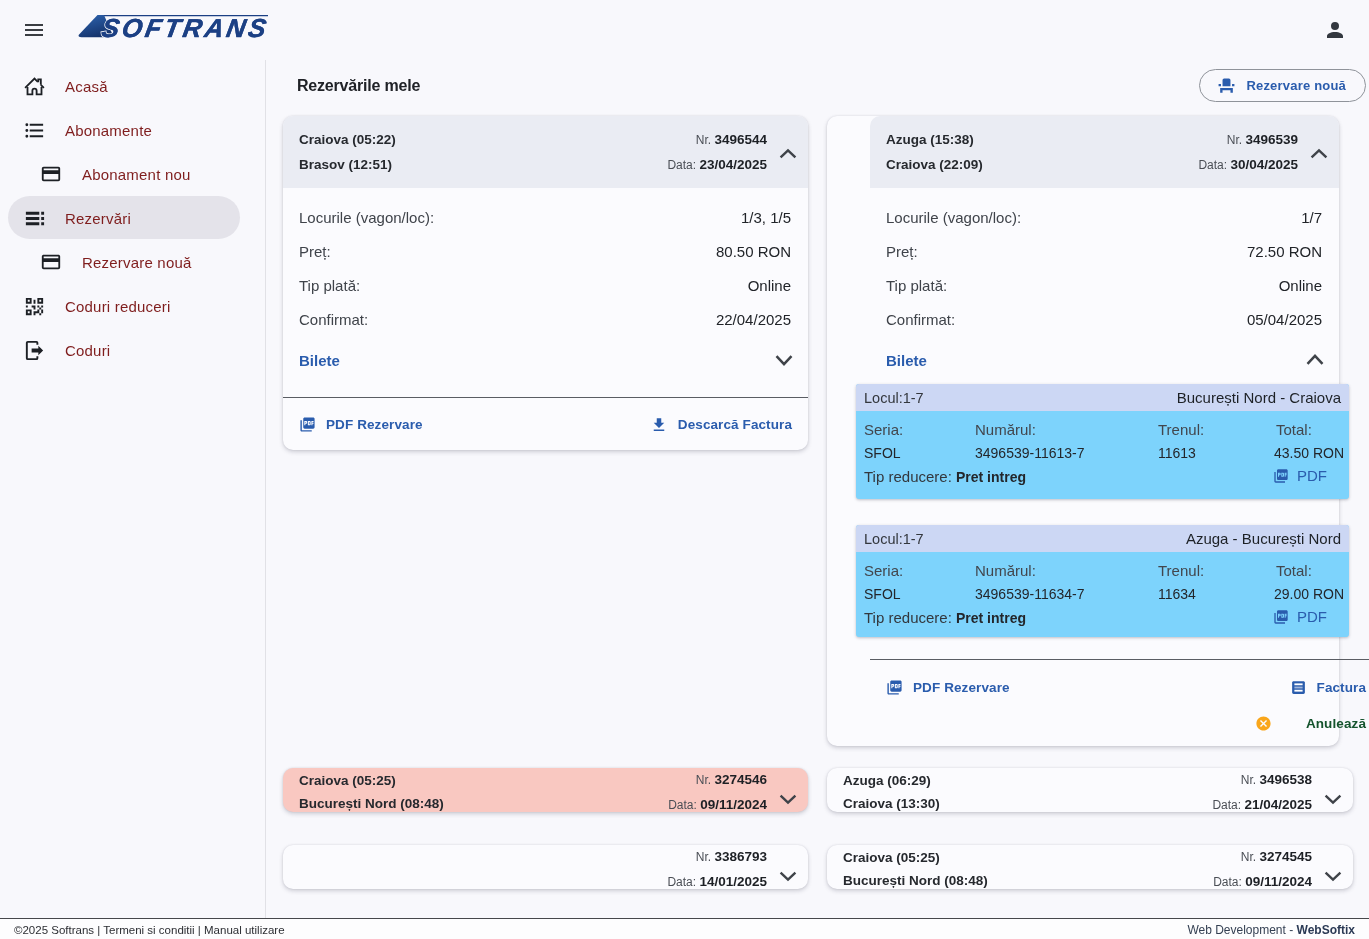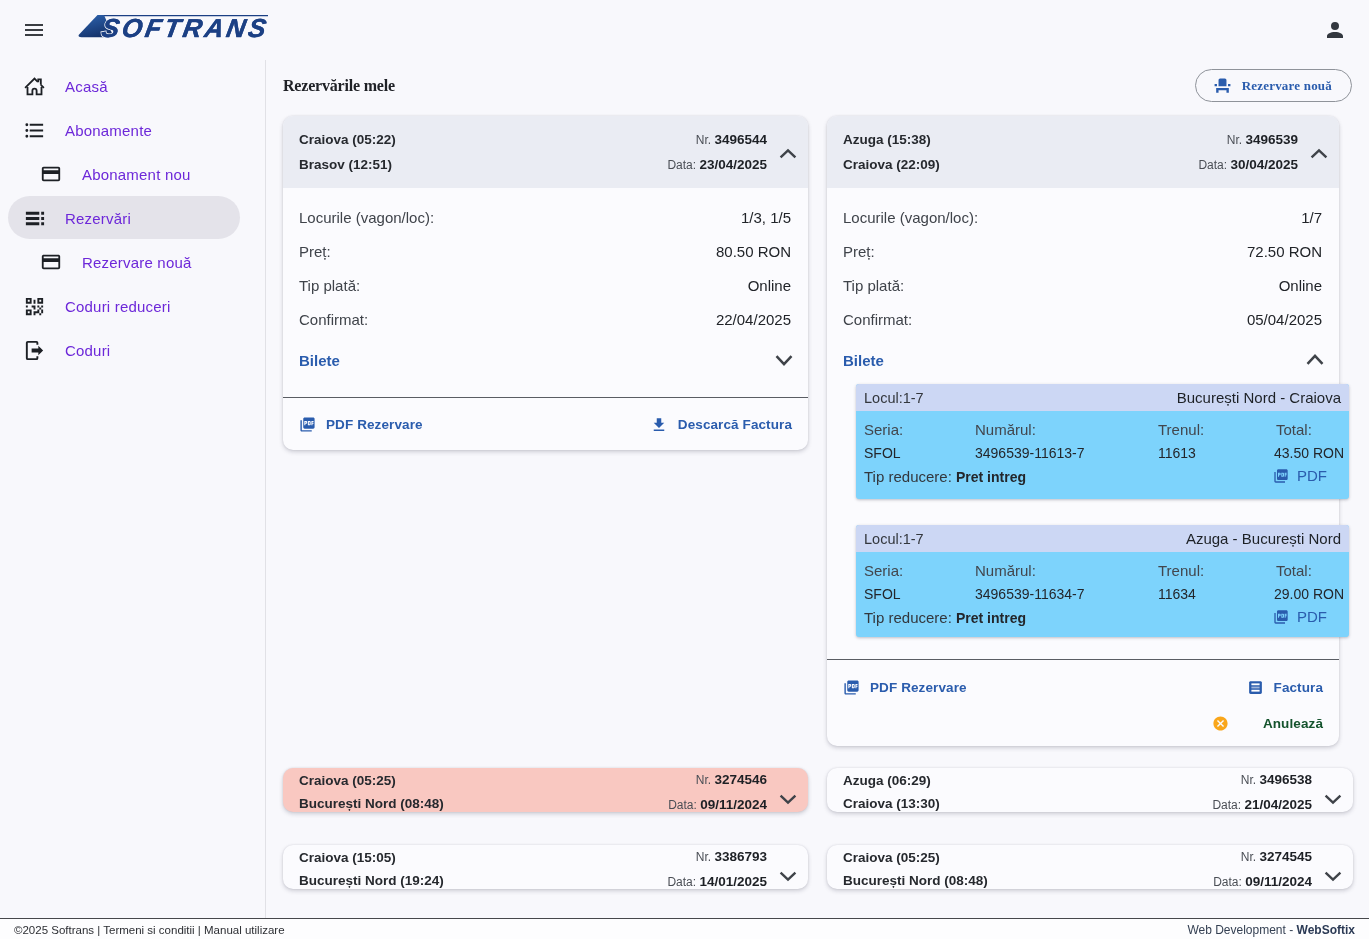--- a/index.html
+++ b/index.html
@@ -10,28 +10,28 @@
 
 .topbar { position:absolute; top:0; left:0; width:1369px; height:60px; }
 .hamburger { position:absolute; left:22px; top:18px; }
 .logo { position:absolute; left:78px; top:14px; }
 .account { position:absolute; left:1323px; top:18px; }
 
 
 .sidebar { position:absolute; top:60px; left:0; width:266px; height:858px; border-right:1px solid #e1e1e6; }
 .nav-item { position:absolute; left:0; width:265px; height:44px; display:flex; align-items:center; }
 .nav-item .ic { margin-left:23px; }
-.nav-item .txt { margin-left:19px; font-size:15px; color:#6d28d9; letter-spacing:.2px; }
+.nav-item .txt { margin-left:19px; font-size:15px; color:#7f1d1d; letter-spacing:.2px; }
 .nav-item.sub .ic { margin-left:40px; }
 .nav-item.sub .txt { margin-left:20px; }
 .nav-pill { position:absolute; left:8px; top:136px; width:232px; height:43px; background:#e4e3ea; border-radius:22px; }
 
 
 .main { position:absolute; left:266px; top:60px; width:1103px; }
-.headrow { position:absolute; left:17px; top:8px; width:1070px; height:44px;font-family:Liberation Serif, serif; }
+.headrow { position:absolute; left:31px; top:8px; width:1070px; height:44px; }
 .h1 { position:absolute; left:0; top:9px; font-size:16px; font-weight:bold; color:#202227; letter-spacing:-0.2px; }
 .btn-new { position:absolute; right:1px; top:1px; height:33px; border:1px solid #8f939a; border-radius:17px; display:flex; align-items:center; padding:0 19px 0 17px; color:#2a5cad; background:transparent; }
 .btn-new .lbl { font-size:13px; font-weight:bold; margin-left:10px; letter-spacing:.2px; }
 
 
 .card { position:absolute; background:#fbfbfe; border-radius:10px; box-shadow:0 2px 4px rgba(60,60,80,.22), 0 0 2px rgba(60,60,80,.14); }
 .card-hd { display:flex; align-items:center; border-radius:10px 10px 0 0; padding:0 16px; position:relative; }
 .hd-left { line-height:25px; font-size:13.5px; font-weight:bold; color:#26292e; }
 .hd-right { position:absolute; right:41px; text-align:right; line-height:24.5px; }
 .hd-right .lab { font-size:12px; font-weight:normal; color:#4a4e55; }
@@ -206,21 +206,21 @@
       </div>
       <div class="act">
         <svg width="18" height="18" viewBox="0 0 24 24">
             <path fill="#2a5cad" d="M5,20H19V18H5M19,9H15V3H9V9H5L12,16L19,9Z"></path>
           </svg>
         <span class="t">Descarcă Factura</span>
       </div>
     </div>
   </div>
 
-  <div class="card" style="left:561px; top:56px; width:512px; height:630px;">
+  <div class="card" style="left:561px; top:56px; width:512px; height:630px;padding-left:43px;">
     <div class="card-hd exp-hd">
       <div class="hd-left">Azuga (15:38)<br>Craiova (22:09)</div>
       <div class="hd-right"><span class="lab">Nr. </span><span class="val">3496539</span><br><span class="lab">Data: </span><span class="val">30/04/2025</span></div>
       <svg class="hd-chev" width="24" height="24" viewBox="0 0 24 24">
           <path fill="none" stroke="#3f4349" stroke-width="2.4" d="M4.6,15.4 L12,8.4 L19.4,15.4"></path>
         </svg>
     </div>
     <div style="padding-top:12px;">
       <div class="row">
           <span class="l">Locurile (vagon/loc):</span>
@@ -341,21 +341,20 @@
       <div class="hd-left">Azuga (06:29)<br>Craiova (13:30)</div>
       <div class="hd-right"><span class="lab">Nr. </span><span class="val">3496538</span><br><span class="lab">Data: </span><span class="val">21/04/2025</span></div>
       <svg class="hd-chev" width="24" height="24" viewBox="0 0 24 24">
           <path fill="none" stroke="#3f4349" stroke-width="2.4" d="M4.6,8.6 L12,15.6 L19.4,8.6"></path>
         </svg>
     </div>
   </div>
 
   <div class="card col-card" style="left:17px; top:785px; width:525px;">
     <div class="card-hd col-hd">
-      <div class="hd-left">Craiova (15:05)<br>București Nord (19:24)</div>
       <div class="hd-right"><span class="lab">Nr. </span><span class="val">3386793</span><br><span class="lab">Data: </span><span class="val">14/01/2025</span></div>
       <svg class="hd-chev" width="24" height="24" viewBox="0 0 24 24">
           <path fill="none" stroke="#3f4349" stroke-width="2.4" d="M4.6,8.6 L12,15.6 L19.4,8.6"></path>
         </svg>
     </div>
   </div>
   <div class="card col-card" style="left:561px; top:785px; width:526px;">
     <div class="card-hd col-hd">
       <div class="hd-left">Craiova (05:25)<br>București Nord (08:48)</div>
       <div class="hd-right"><span class="lab">Nr. </span><span class="val">3274545</span><br><span class="lab">Data: </span><span class="val">09/11/2024</span></div>

